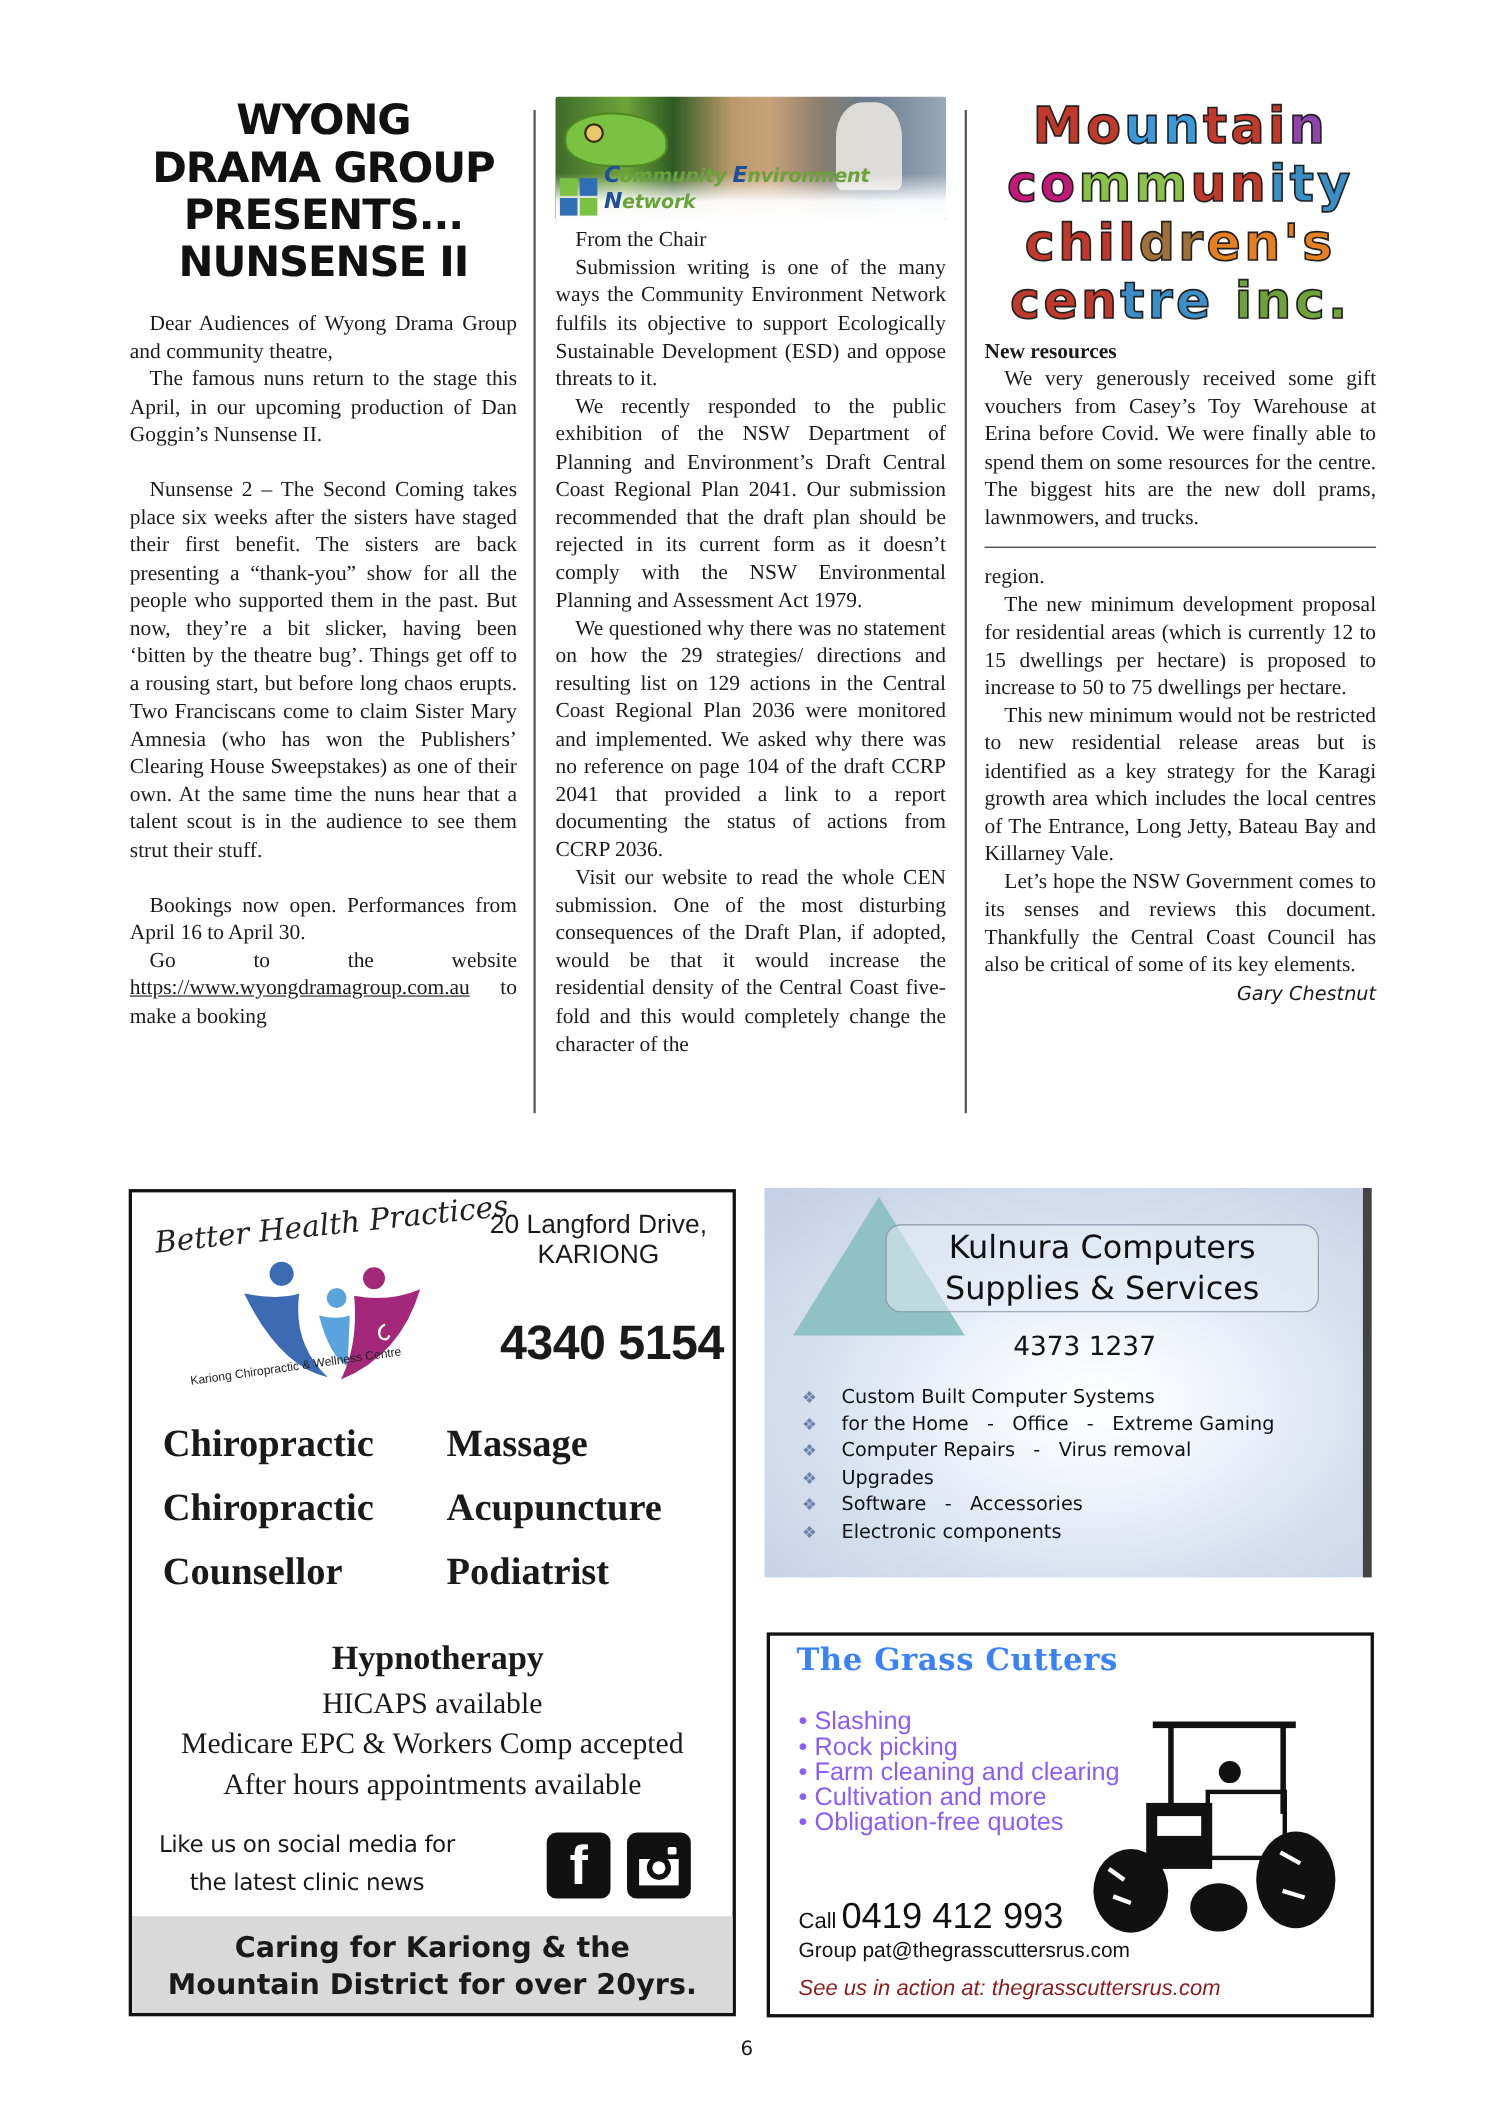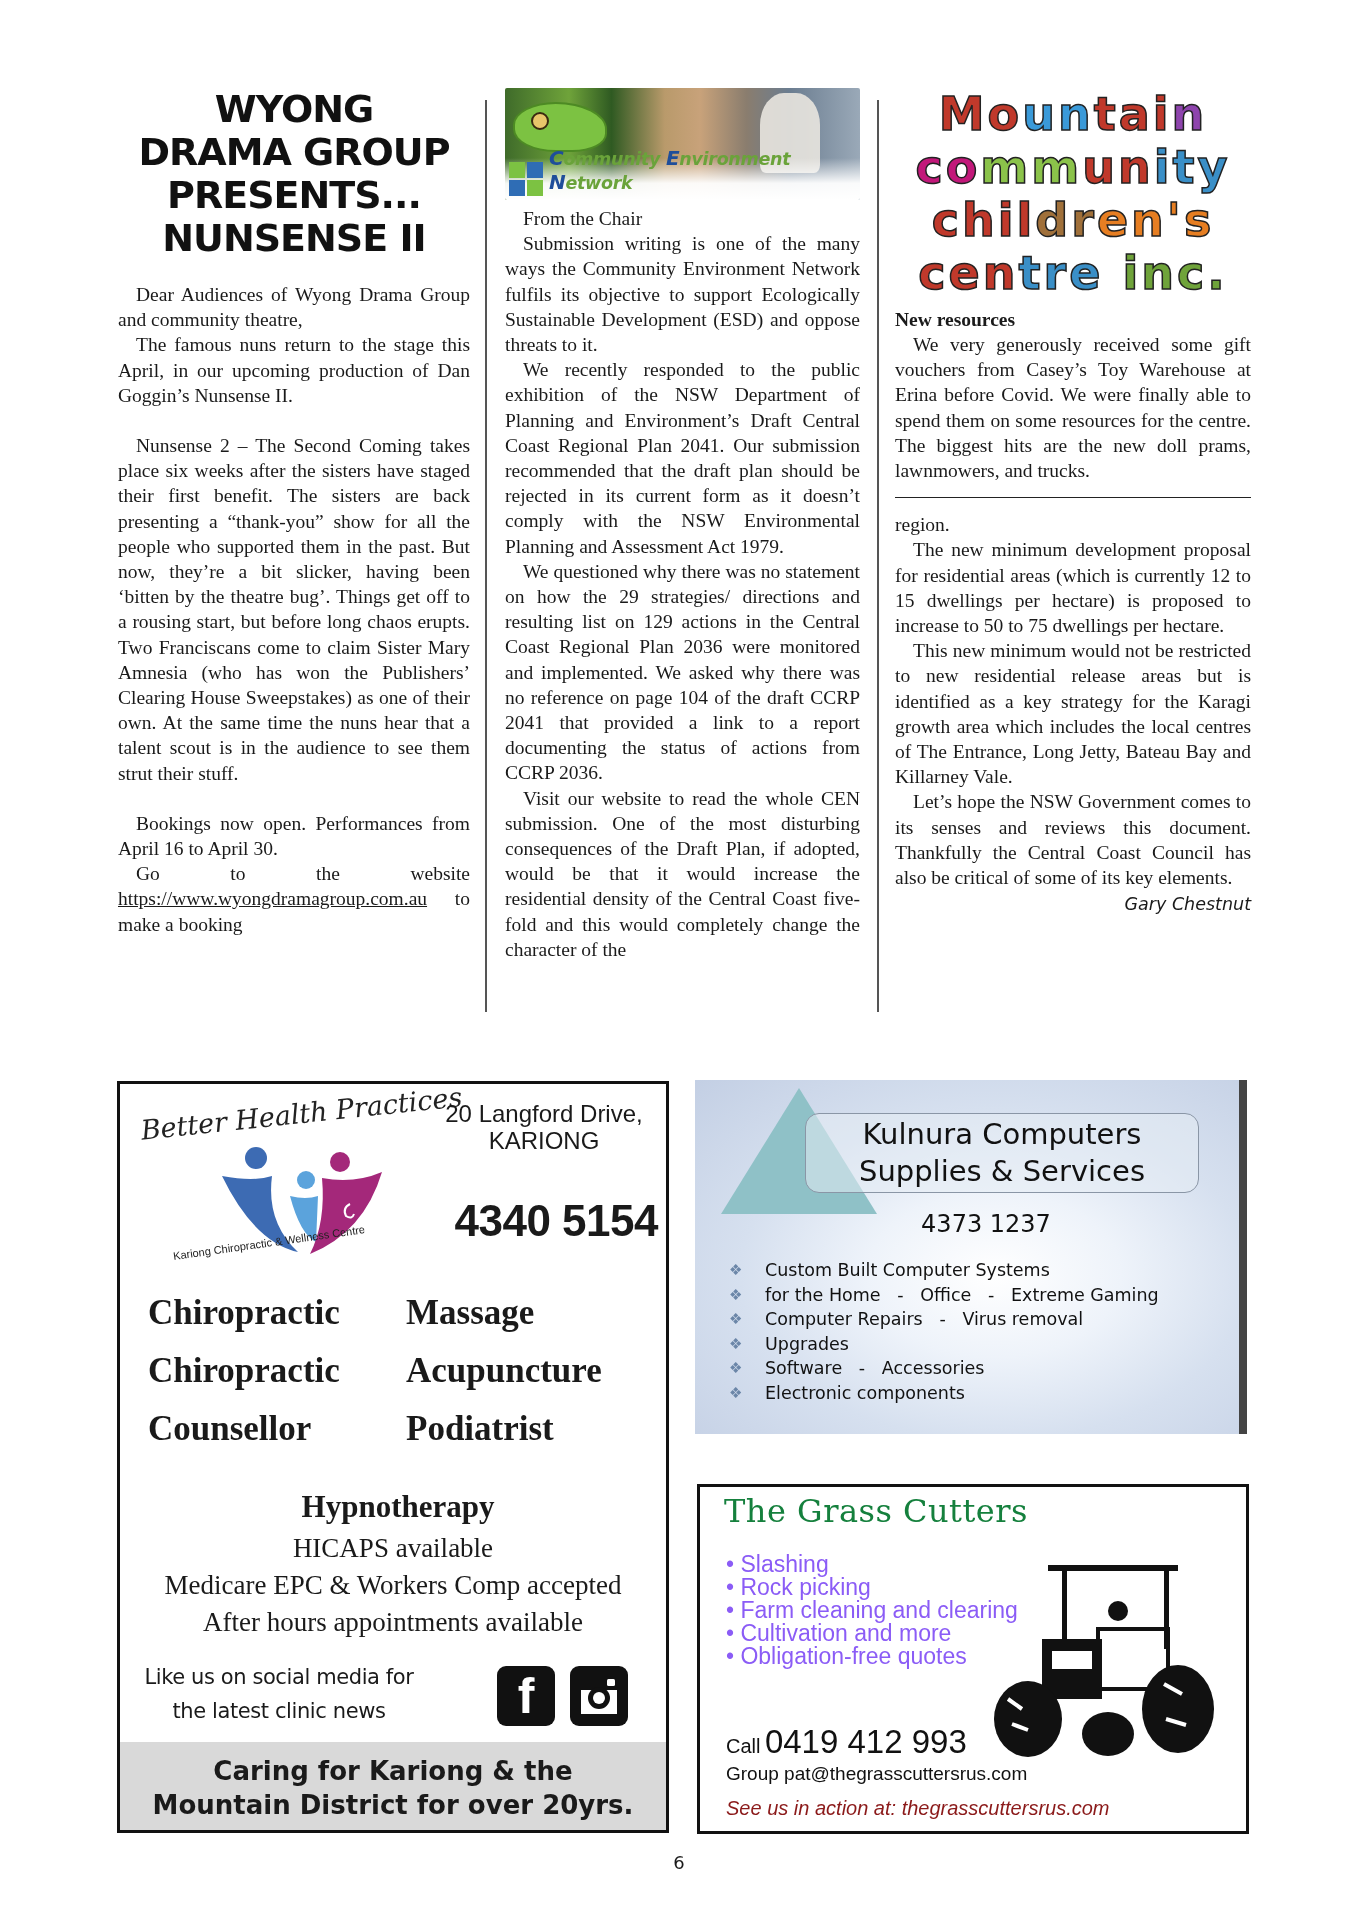--- a/index.html
+++ b/index.html
@@ -60,21 +60,21 @@
 
   #ad-kulnura { left:695px; top:1080px; width:552px; height:354px; background: radial-gradient(ellipse at 55% 55%, #ffffff 0%, #eef3fa 30%, #d6e0ef 60%, #c3cfe4 100%); border-right:8px solid #444; }
   .kul-tri { position:absolute; left:26px; top:8px; width:0; height:0; border-left:78px solid transparent; border-right:78px solid transparent; border-bottom:126px solid #8fc1c7; }
   .kul-box { position:absolute; left:110px; top:33px; width:394px; height:80px; border:1.5px solid #8a96a6; border-radius:14px; background:rgba(230,236,244,0.55); text-align:center; font-family:"DejaVu Sans", sans-serif; font-size:29px; line-height:37px; padding-top:2px; box-sizing:border-box; color:#111; }
   .kul-phone { position:absolute; left:0; width:552px; text-align:center; top:130px; font-family:"DejaVu Sans", sans-serif; font-size:24px; color:#111; padding-left:30px; box-sizing:border-box; }
   .kul-list { position:absolute; left:34px; top:178px; font-family:"DejaVu Sans", sans-serif; font-size:17.5px; line-height:24.5px; color:#111; }
   .kul-list .li { display:flex; }
   .kul-list .bullet { width:36px; color:#6b86a8; font-size:15px; }
 
   #ad-grass { left:697px; top:1484px; width:552px; height:350px; border:3px solid #111; background:#fff; }
-  .grass-title { position:absolute; left:24px; top:5px; font-family:"DejaVu Serif", serif; font-weight:normal; font-size:32px; color:#15803d; letter-spacing:0.5px; }
+  .grass-title { position:absolute; left:24px; top:5px; font-family:"DejaVu Serif", serif; font-weight:bold; font-size:28px; color:#3b82f6; letter-spacing:0.5px; }
   .grass-list { position:absolute; left:26px; top:66px; font-family:Liberation Sans, sans-serif; font-size:23px; line-height:23px; color:#8b5cf6; }
   .tractor { position:absolute; right:28px; top:72px; width:230px; height:200px; }
   .grass-call { position:absolute; left:26px; top:236px; font-family:"Liberation Sans", sans-serif; color:#111; }
   .grass-call .lbl { font-size:20px; }
   .grass-call .num { font-size:33px; }
   .grass-email { position:absolute; left:26px; top:276px; font-family:"Liberation Sans", sans-serif; font-size:19px; color:#111; }
   .grass-web { position:absolute; left:26px; top:310px; font-family:"Liberation Sans", sans-serif; font-style:italic; font-size:20px; color:#8b1a1a; }
 
   .page-num { position:absolute; left:0; width:1358px; top:1852px; text-align:center; font-family:"DejaVu Sans", sans-serif; font-size:18px; }
 </style>

